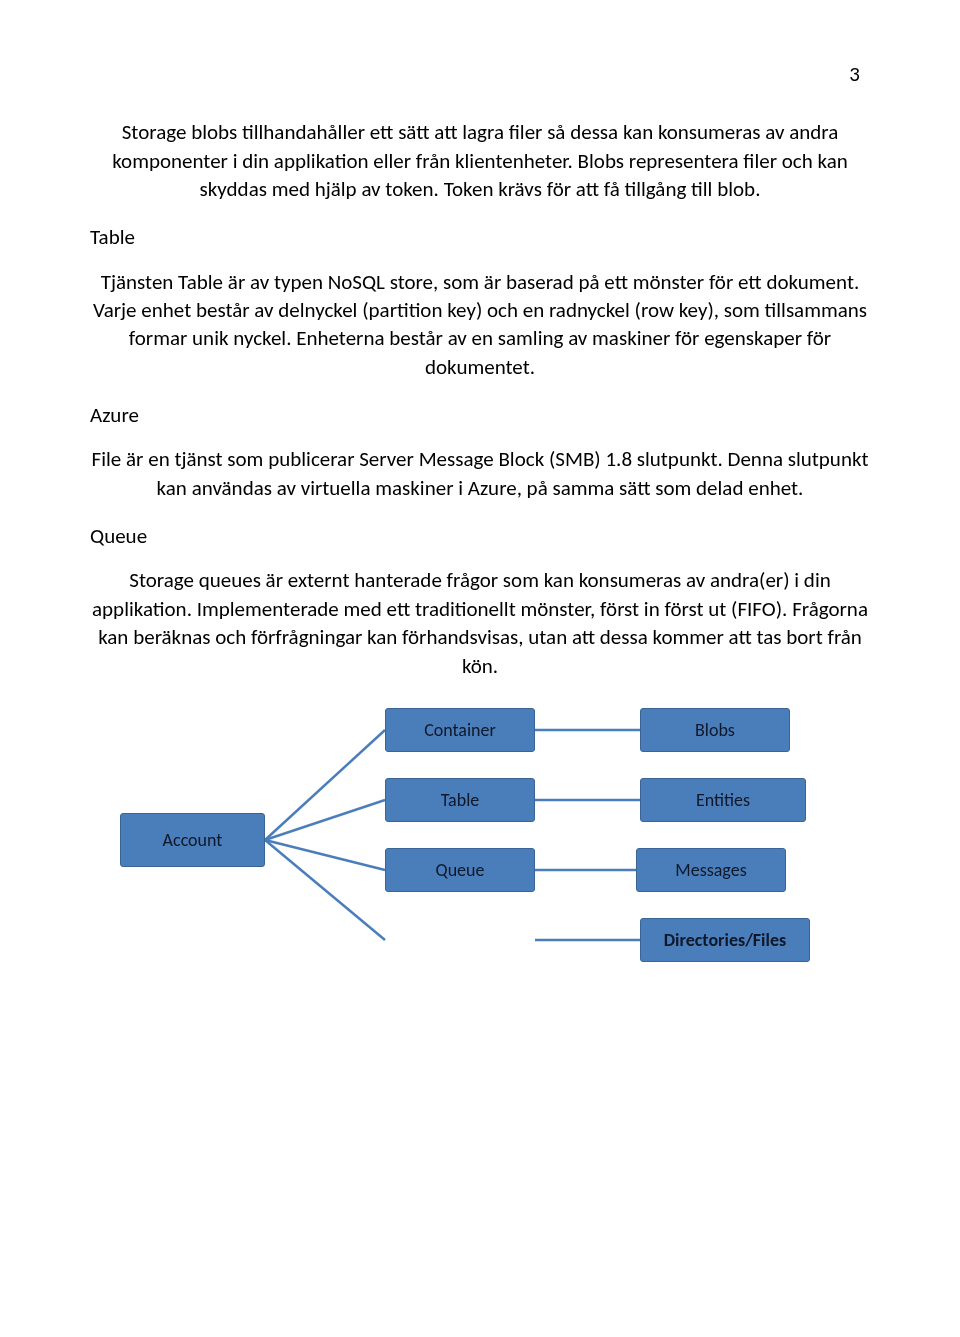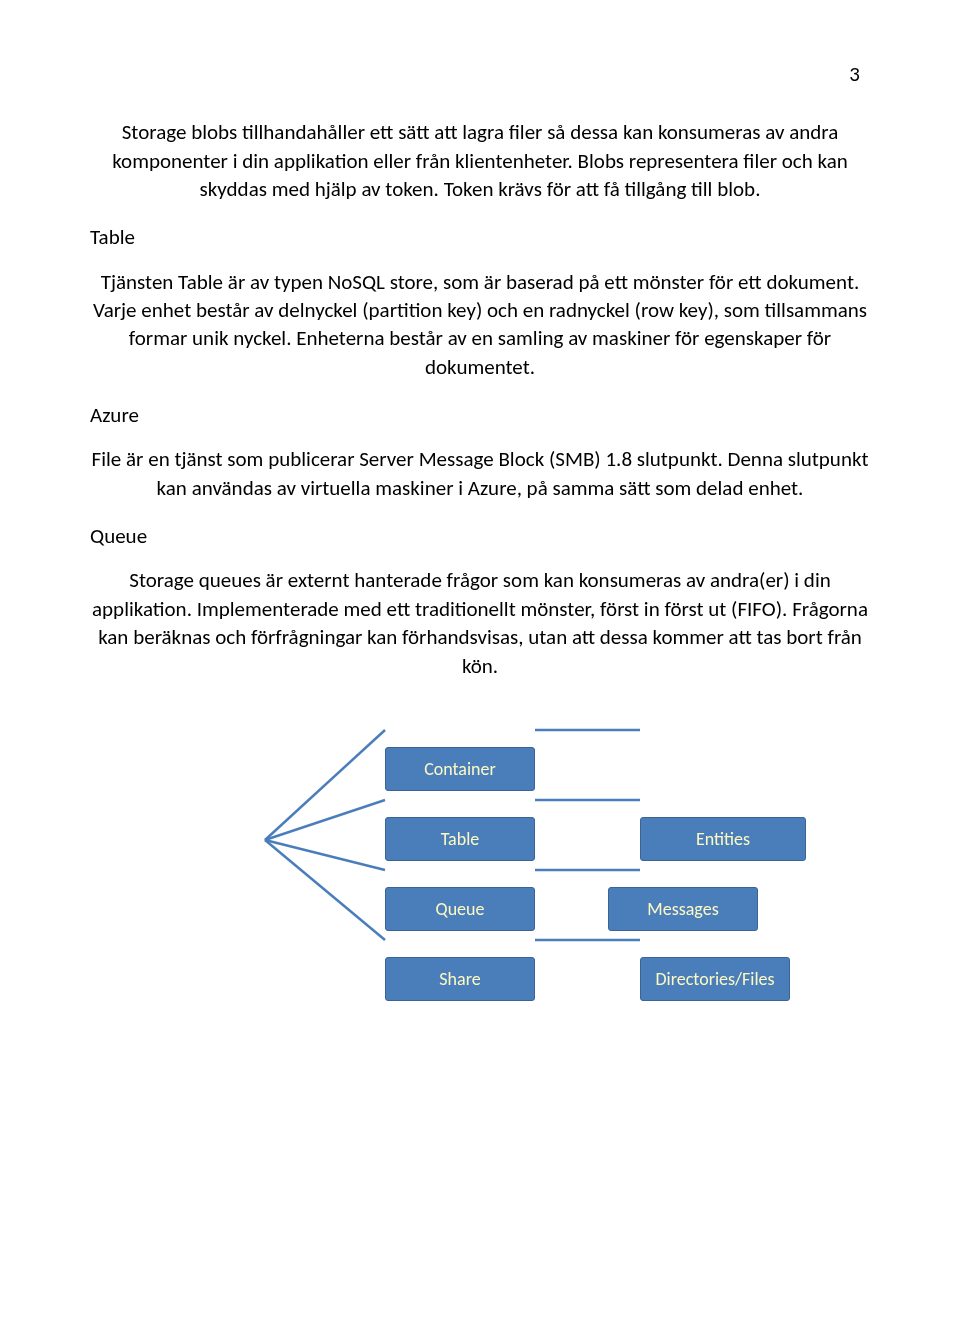--- a/index.html
+++ b/index.html
@@ -29,27 +29,26 @@
   .diagram {
     position: relative;
     width: 760px;
     height: 300px;
     margin: 18px auto 0 auto;
   }
   .node {
     position: absolute;
     background: #4a7ebb;
     border: 1px solid #3a6396;
-    color: #fef9c3;
+    color: #0f172a;
     font-size: 18px;
     display: flex;
     align-items: center;
     justify-content: center;
     border-radius: 3px;
-    margin-top: 39px;
   }
   svg.connectors {
     position: absolute;
     top: 0; left: 0;
     width: 760px;
     height: 300px;
     overflow: visible;
   }
   svg.connectors line {
     stroke: #4a7ebb;
@@ -79,22 +78,23 @@
     <line x1="165" y1="140" x2="285" y2="100"></line>
     <line x1="165" y1="140" x2="285" y2="170"></line>
     <line x1="165" y1="140" x2="285" y2="240"></line>
 
     <line x1="435" y1="30" x2="540" y2="30"></line>
     <line x1="435" y1="100" x2="540" y2="100"></line>
     <line x1="435" y1="170" x2="540" y2="170"></line>
     <line x1="435" y1="240" x2="540" y2="240"></line>
   </svg>
 
+  <div class="node" style="left:20px; top:113px; width:145px; height:54px;">Account</div>
 
   <div class="node" style="left:285px; top:8px;  width:150px; height:44px;">Container</div>
   <div class="node" style="left:285px; top:78px; width:150px; height:44px;">Table</div>
   <div class="node" style="left:285px; top:148px;width:150px; height:44px;">Queue</div>
-  <div class="node" style="left:285px; top:218px;width:150px; height:44px;">Share</div>
 
+  <div class="node" style="left:540px; top:8px;  width:150px; height:44px;">Blobs</div>
   <div class="node" style="left:540px; top:78px; width:166px; height:44px;">Entities</div>
-  <div class="node" style="left:508px; top:148px;width:150px; height:44px;text-align:center;">Messages</div>
-  <div class="node" style="left:540px; top:218px;width:150px; height:44px;">Directories/Files</div>
+  <div class="node" style="left:536px; top:148px;width:150px; height:44px;text-align:center;">Messages</div>
+  <div class="node" style="left:540px; top:218px;width:170px; height:44px;font-weight:bold;">Directories/Files</div>
 </div>
 
 </body></html>

